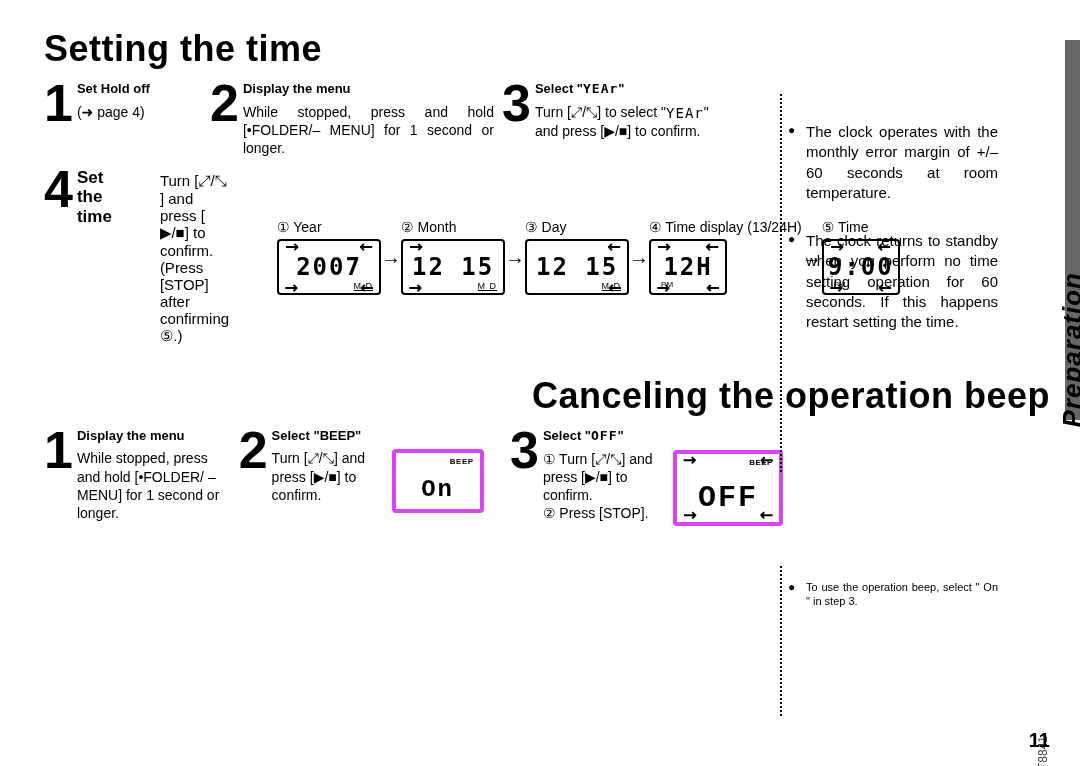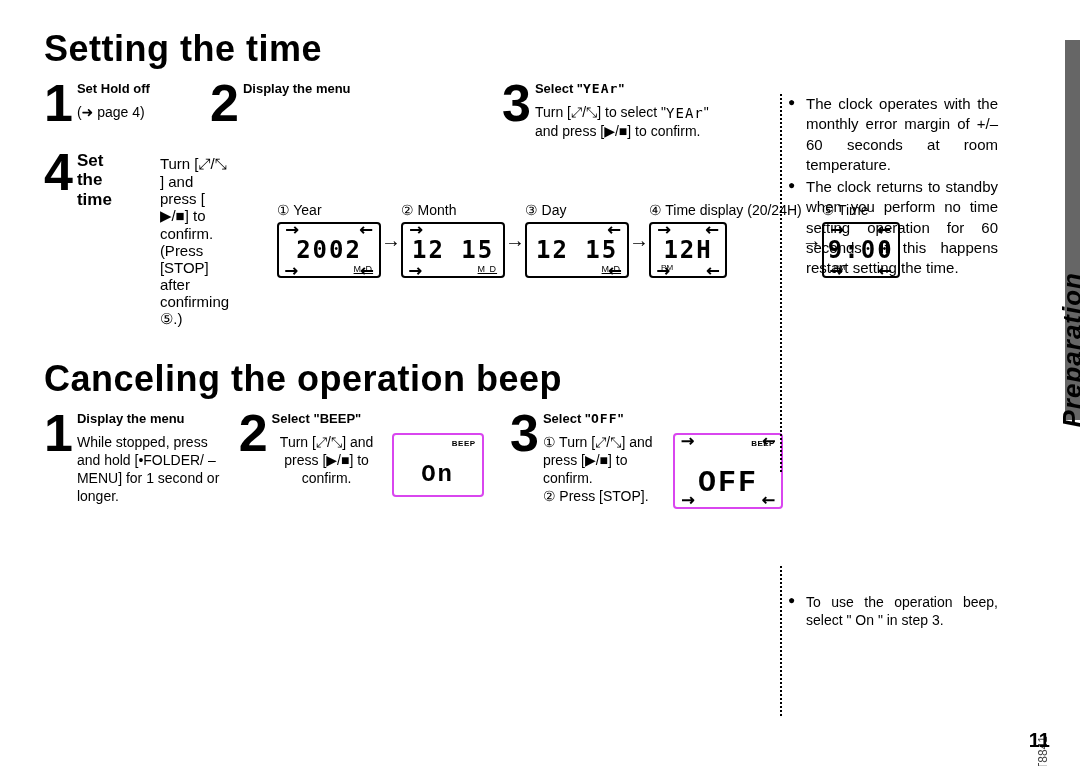--- a/index.html
+++ b/index.html
@@ -9,21 +9,21 @@
   .side-tab::before { content: ""; position: absolute; right: 0; top: 0; width: 15px; height: 100%; background: #666; }
   .side-label { position: absolute; right: 24px; top: 272px; transform: rotate(-90deg); transform-origin: right top; font-style: italic; font-weight: bold; font-size: 26px; letter-spacing: 1px; }
   .doc-code { position: absolute; right: 30px; bottom: 30px; transform: rotate(-90deg); transform-origin: right bottom; font-size: 12px; color: #444; }
   .page-num { position: absolute; right: 30px; bottom: 14px; font-size: 20px; font-weight: bold; margin-left: 20px; }
 
   h1 { font-size: 36px; font-weight: bold; margin-bottom: 10px; letter-spacing: 0.5px; }
 
   .content { width: 726px; }
   .notes { position: absolute; top: 94px; left: 788px; width: 210px; font-size: 15px; line-height: 1.35; }
   .notes ul, .notes2 ul { list-style: none; }
-  .notes li, .notes2 li { position: relative; padding-left: 18px; margin-bottom: 2px; text-align: justify; text-justify: inter-character; }
+  .notes li, .notes2 li { position: relative; padding-left: 18px; margin-bottom: 2px; text-align: justify; text-justify: inter-character; margin-top: 28px; }
   .notes li::before, .notes2 li::before { content: "●"; position: absolute; left: 0; top: 0; font-size: 12px; }
 
   .steps-row { display: flex; gap: 8px; margin-bottom: 8px; }
   .step { display: flex; gap: 6px; }
   .bignum { font-size: 52px; font-weight: bold; line-height: 0.9; letter-spacing: -2px; font-family: "Helvetica Neue", Helvetica, Arial, sans-serif;}
   .step-body { padding-top: 2px; font-size: 15px; line-height: 1.3; }
   .step-title { font-weight: bold; font-size: 13px; margin-bottom: 6px; line-height:1.15;}
   .small { font-size: 14px; }
 
   .seg { font-family: monospace; letter-spacing: 1px; display:inline-block; vertical-align:middle;}
@@ -43,33 +43,33 @@
   .lcd.narrow { width: 78px; }
   .lcd-text { font-family: monospace; font-size: 24px; letter-spacing: 2px; font-weight: bold; z-index:2;}
   .lcd-sub { position:absolute; bottom: 2px; right: 6px; font-size: 9px; letter-spacing:1px;text-decoration:underline;}
   .lcd-pm { position:absolute; bottom:4px; left:10px; font-size:8px;}
   .flash-marks { position: absolute; inset:0; }
   .flash-marks span { position: absolute; font-size: 16px; font-weight: bold;}
   .fm-tl{ top:-4px; left:6px; transform: rotate(-45deg);} .fm-tr{ top:-4px; right:6px; transform: rotate(45deg);}
   .fm-bl{ bottom:-4px; left:6px; transform: rotate(45deg);} .fm-br{ bottom:-4px; right:6px; transform: rotate(-45deg);}
   .arrow { font-size: 20px; }
 
-  h1.second { margin-top: 26px; }
+  h1.second { margin-top: 26px; text-align: right; }
   .row-steps-2 .s1 { width: 190px; }
   .row-steps-2 .s2 { width: 268px; }
   .row-steps-2 .s3 { width: 260px; }
 
-  .beep-lcd { width: 92px; height: 64px; border: 2px solid #d946ef; border-radius: 4px; position: relative; display:flex; align-items:flex-end; justify-content:center; padding-bottom:4px;}
+  .beep-lcd { width: 92px; height: 64px; border: 4px solid #d946ef; border-radius: 4px; position: relative; display:flex; align-items:flex-end; justify-content:center; padding-bottom:4px;}
   .beep-lcd .lbl { position:absolute; top:4px; right:6px; font-size:8px; font-weight:bold; letter-spacing:0.5px;}
   .beep-text { font-family: Liberation Mono, monospace; font-size: 24px; font-weight:bold; letter-spacing:2px;}
   .beep-lcd.big { width:110px; height:76px;}
   .beep-lcd.big .beep-text{ font-size: 30px;}
   .flex-inline { display:flex; align-items:flex-start; gap:10px;}
 
-  .notes2 { position: absolute; top: 593px; left: 788px; width: 210px; font-size: 14px; line-height: 1.3; }
+  .notes2 { position: absolute; top: 552px; left: 788px; width: 210px; font-size: 11px; line-height: 1.3; }
 
   .icon-updown { display:inline-block;}
   .icon-playstop{ display:inline-block;}
   .dotted-vert { position:absolute; left: 780px; top: 94px; height: 378px; border-left: 2px dotted #000; }
   .dotted-vert2 { position:absolute; left: 780px; top: 566px; height: 150px; border-left: 2px dotted #000; }
   .nowrap{white-space:nowrap;}
   .just { text-align: justify; }
 </style>
 </head>
 <body>
@@ -86,20 +86,21 @@
         <div class="step-body">
           <div class="step-title">Set Hold off</div>
           <div class="small">(➜ page 4)</div>
         </div>
       </div>
 
       <div class="step s2">
         <div class="bignum">2</div>
         <div class="step-body">
           <div class="step-title">Display the menu</div>
+          <div class="small just">While stopped, press and hold [•FOLDER/– MENU] for 1 second or longer.</div>
         </div>
       </div>
 
       <div class="step s3">
         <div class="bignum">3</div>
         <div class="step-body">
           <div class="step-title nowrap">
             <span>Select "</span><span class="seg">YEAr</span><span>"</span>
           </div>
           <div class="small">
@@ -123,21 +124,21 @@
       <div class="lcd-row">
         <div class="lcd-col">
           <div class="lcd-label">① Year</div>
           <div class="lcd">
             <div class="flash-marks">
                 <span class="fm-tl">↘</span>
                 <span class="fm-tr">↙</span>
                 <span class="fm-bl">↗</span>
                 <span class="fm-br">↖</span>
               </div>
-            <div class="lcd-text">2002</div>
+            <div class="lcd-text">2007</div>
             <div class="lcd-sub">M D</div>
           </div>
         </div>
         <div class="arrow">→</div>
         <div class="lcd-col">
           <div class="lcd-label">② Month</div>
           <div class="lcd">
             <div class="flash-marks">
                 <span class="fm-tl">↘</span>
                 <span class="fm-bl">↗</span>
@@ -153,21 +154,21 @@
             <div class="flash-marks">
                 <span class="fm-tr">↙</span>
                 <span class="fm-br">↖</span>
               </div>
             <div class="lcd-text">12 15</div>
             <div class="lcd-sub">M D</div>
           </div>
         </div>
         <div class="arrow">→</div>
         <div class="lcd-col">
-          <div class="lcd-label">④ Time display (20/24H)</div>
+          <div class="lcd-label">④ Time display (13/24H)</div>
           <div class="lcd narrow">
             <div class="flash-marks">
                 <span class="fm-tl">↘</span>
                 <span class="fm-tr">↙</span>
                 <span class="fm-bl">↗</span>
                 <span class="fm-br">↖</span>
               </div>
             <div class="lcd-text">12H</div>
             <div class="lcd-pm">PM</div>
           </div>
@@ -200,21 +201,21 @@
           <div class="step-title">Display the menu</div>
           <div class="small">While stopped, press and hold [•FOLDER/ – MENU] for 1 second or longer.</div>
         </div>
       </div>
 
       <div class="step s2">
         <div class="bignum">2</div>
         <div class="step-body">
           <div class="step-title">Select "BEEP"</div>
           <div class="flex-inline">
-            <div class="small" style="width:110px;text-align:center;">
+            <div class="small" style="width:110px;">
               <span>Turn [</span><span class="icon-updown">⤢/⤡</span><span>] and press [</span><span class="icon-playstop">▶/■</span><span>] to confirm.</span>
             </div>
             <div class="beep-lcd">
               <div class="lbl">BEEP</div>
               <div class="beep-text">On</div>
             </div>
           </div>
         </div>
       </div>
 

